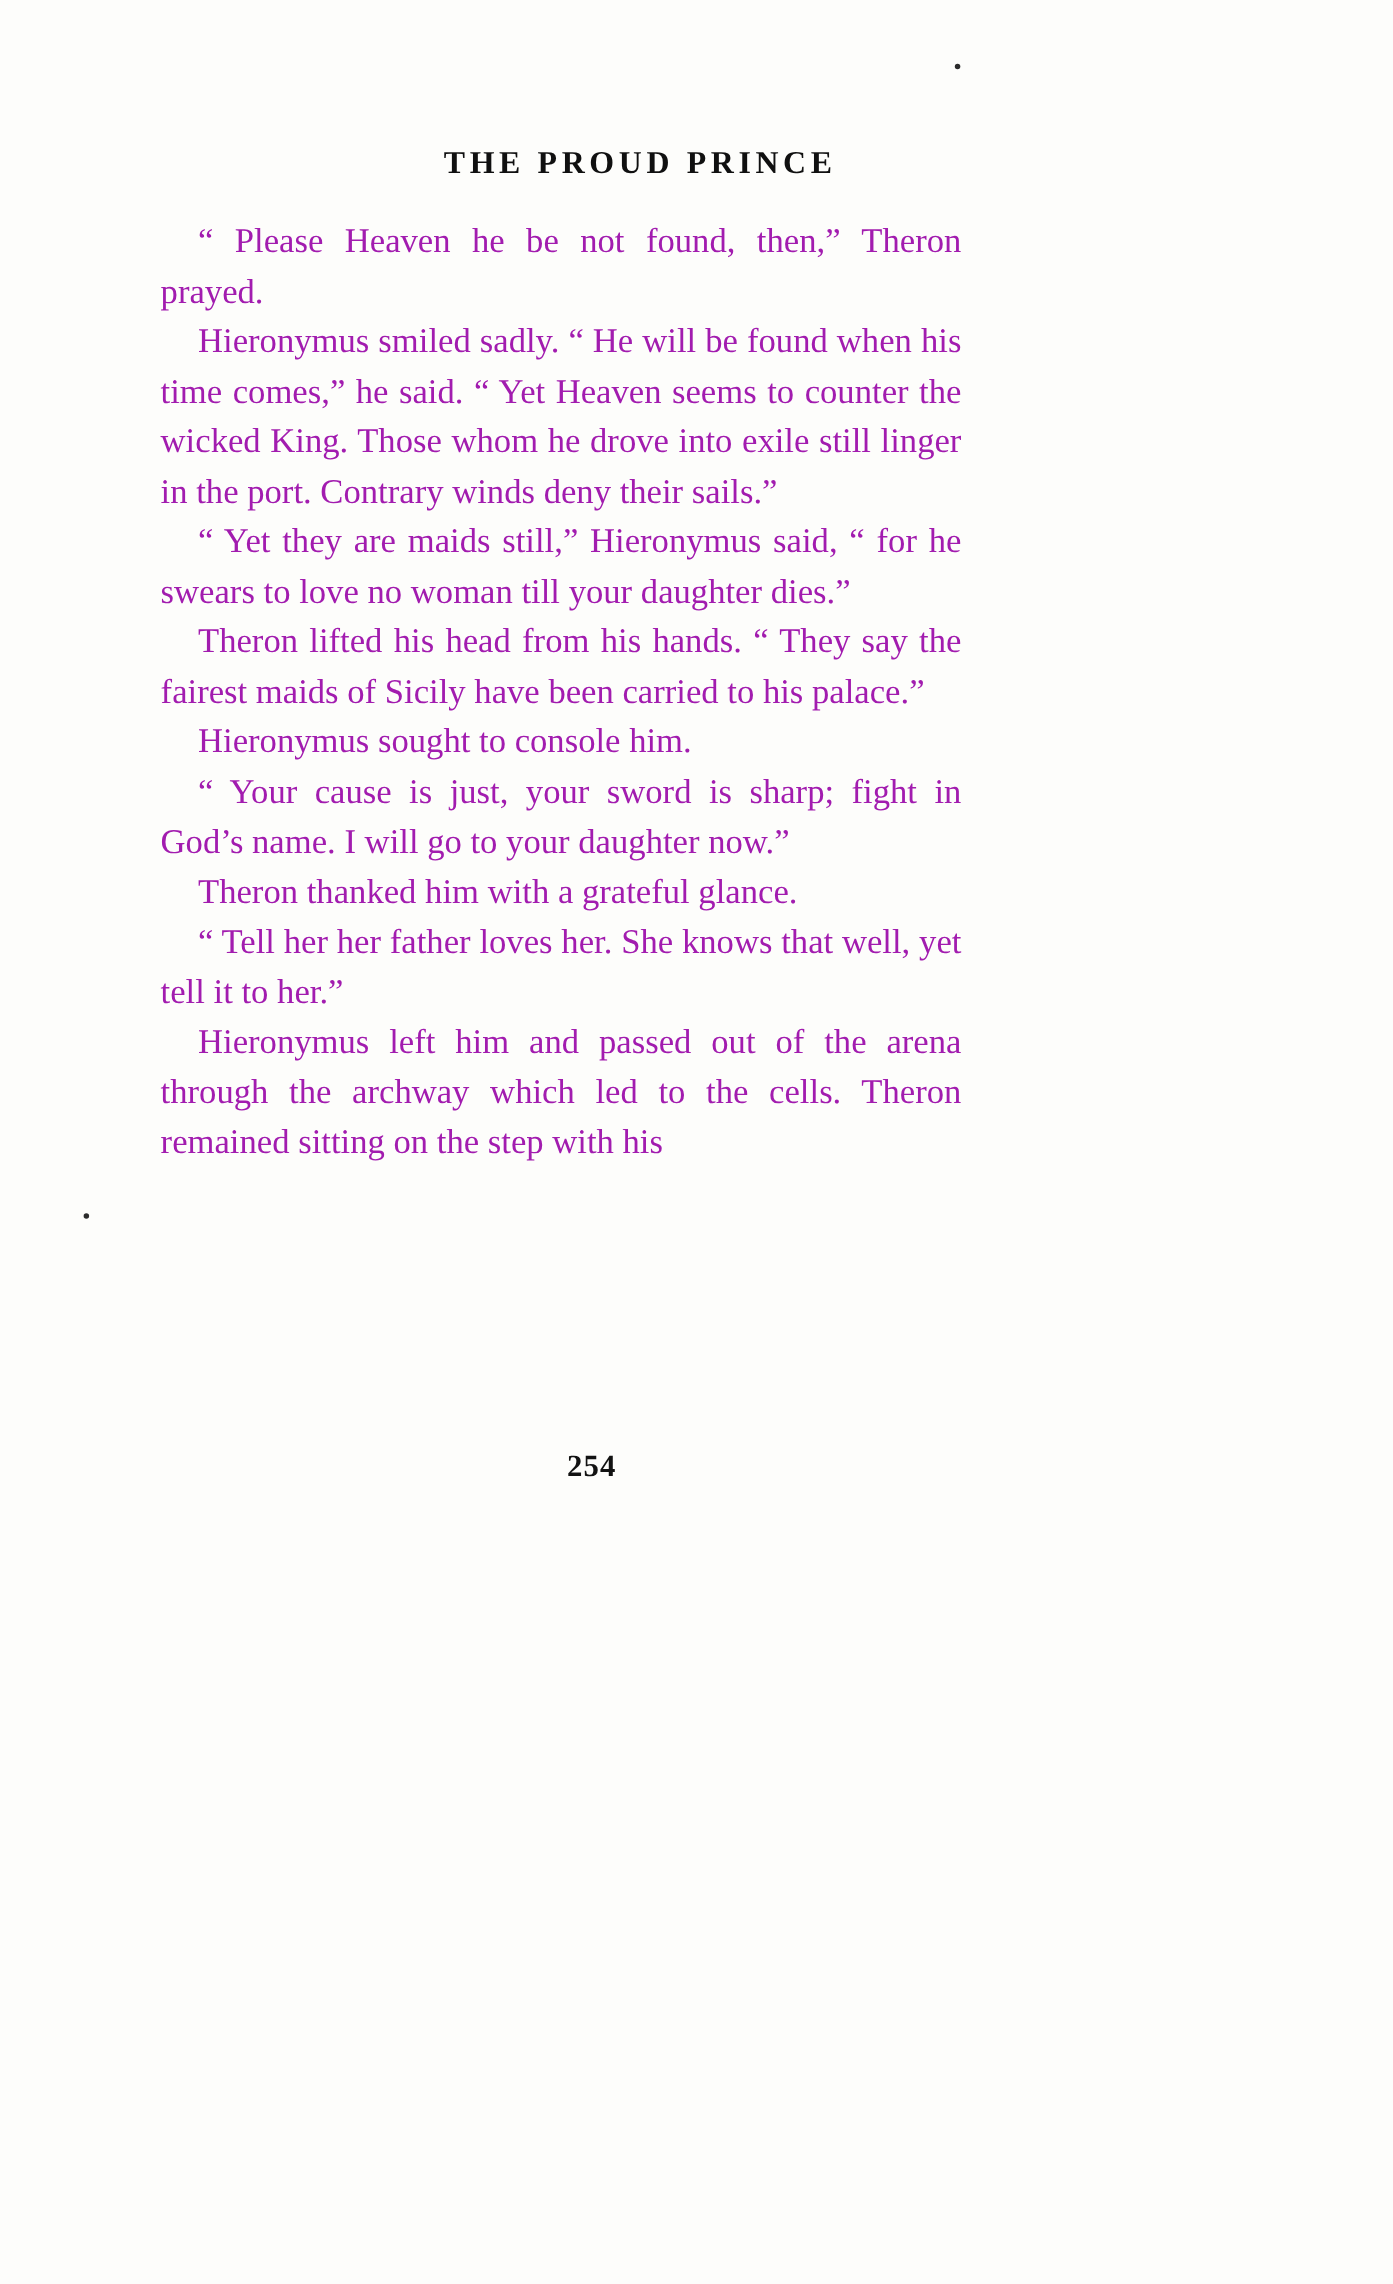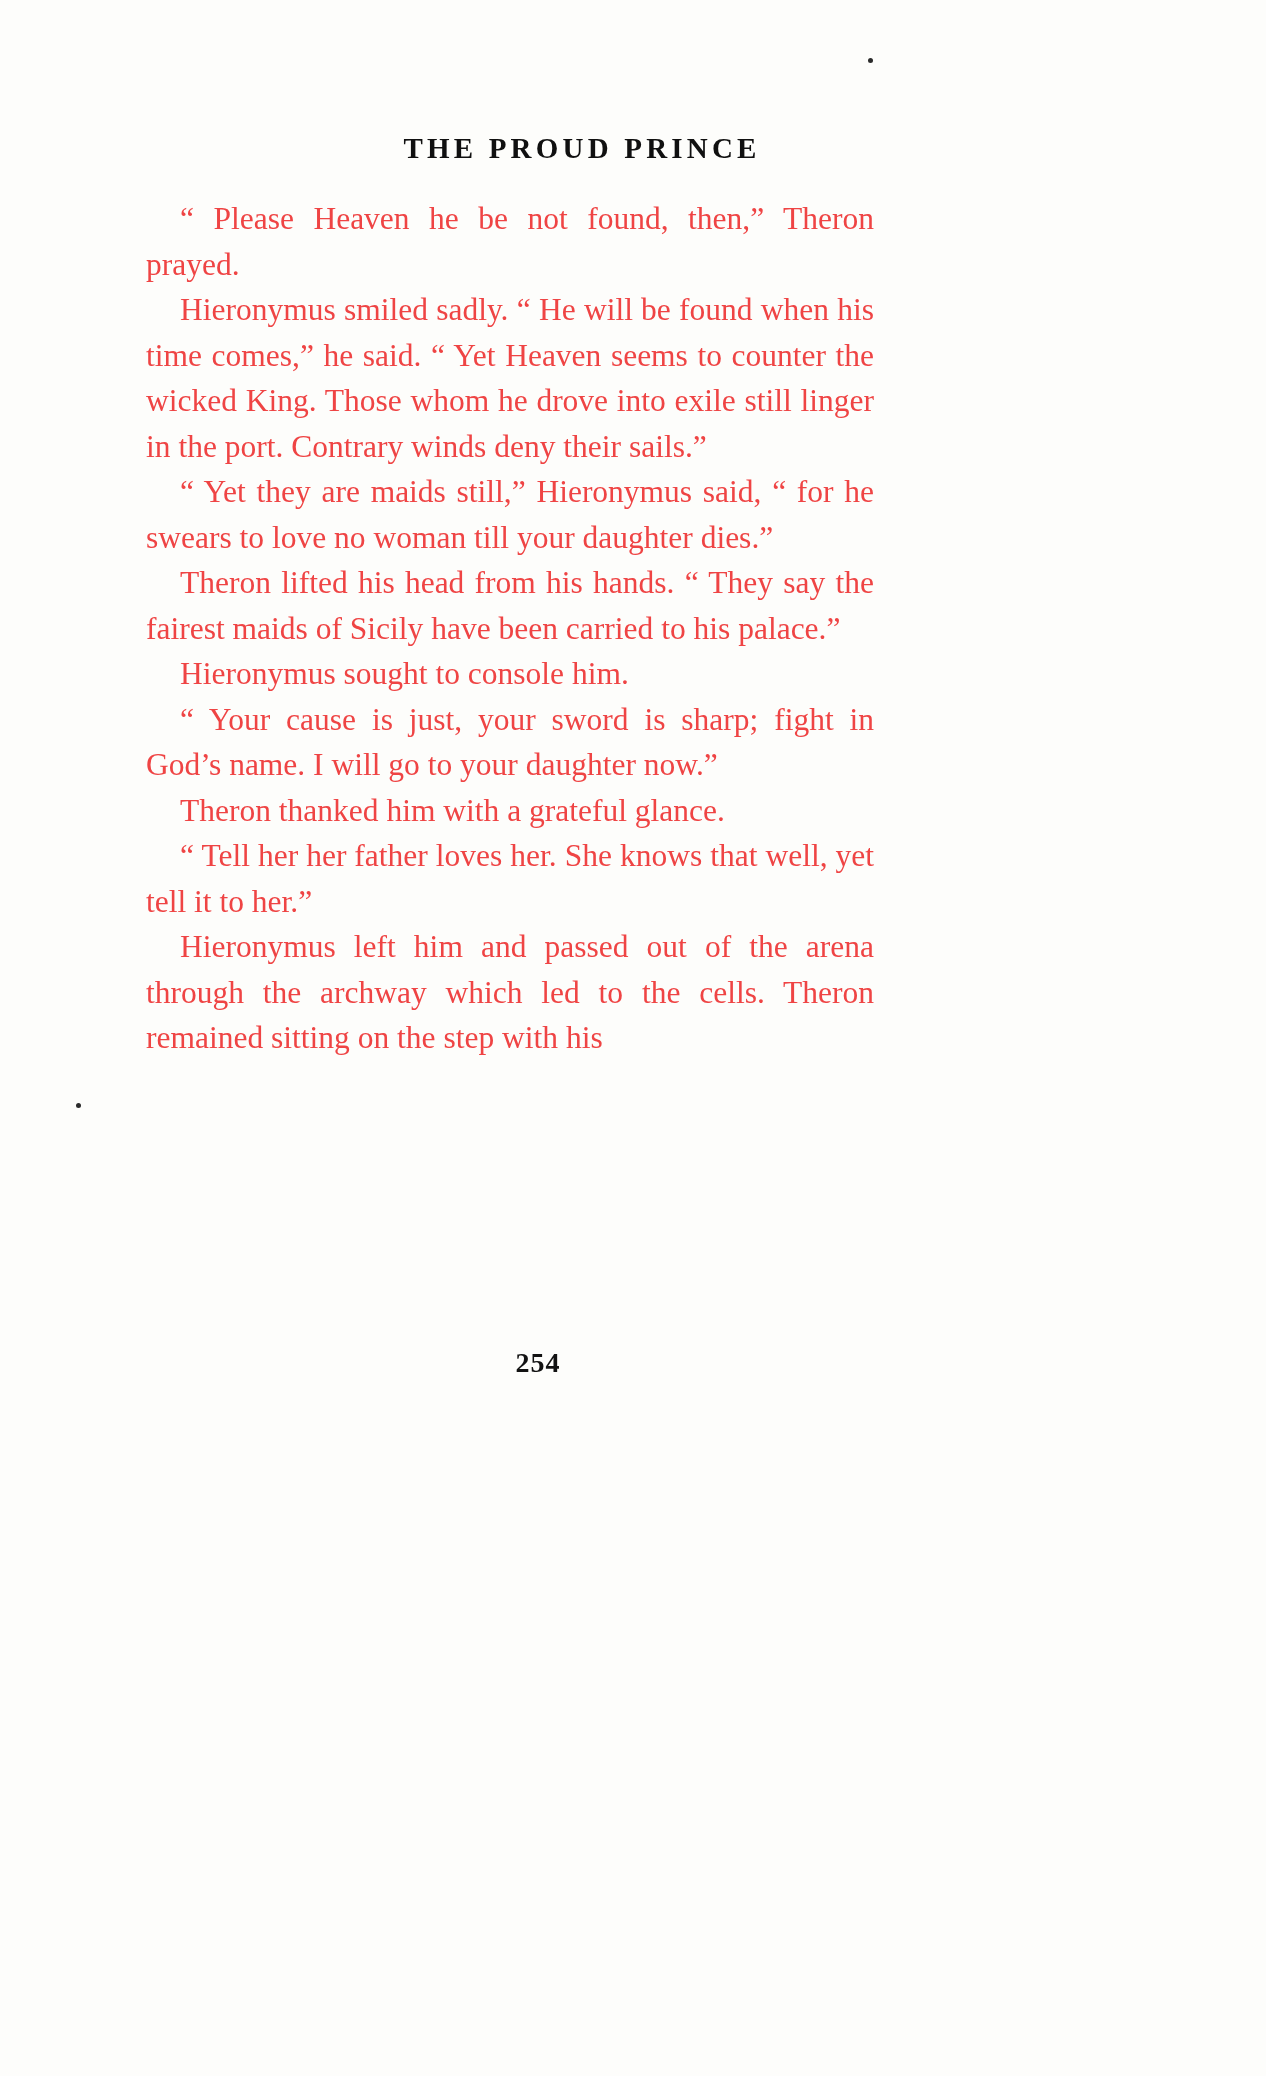--- a/index.html
+++ b/index.html
@@ -56,37 +56,36 @@
   .textblock {
     position: absolute;
     left: 146px;
     top: 196px;
     width: 728px;
   }
   .para {
     margin: 0;
     font-size: 31.5px;
     line-height: 45.5px;
-    color: #ef4444;
+    color: #a21caf;
     text-align: justify;
     text-indent: 34px;
   }
   
   .para:last-child { margin-bottom: 12px; }
   .folio {
     position: absolute;
     left: 0;
     top: 1318px;
     width: 1076px;
     text-align: center;
     font-size: 28px;
     font-weight: bold;
     letter-spacing: 1px;
     color: #121212;
-    margin-top: 29px;
   }
   
   .textblock .para {
     hyphens: none;
   }
 </style>
 </head>
 <body>
 
 <div class="page">

